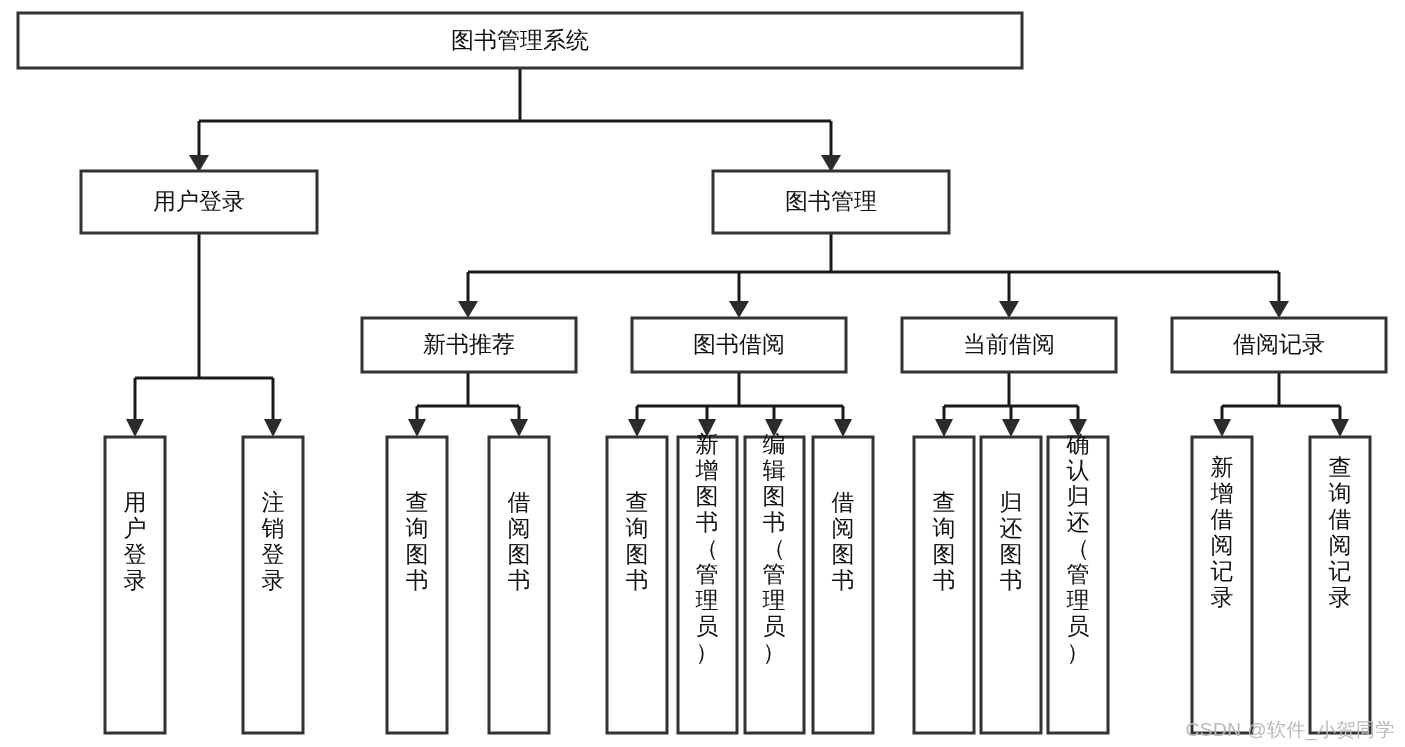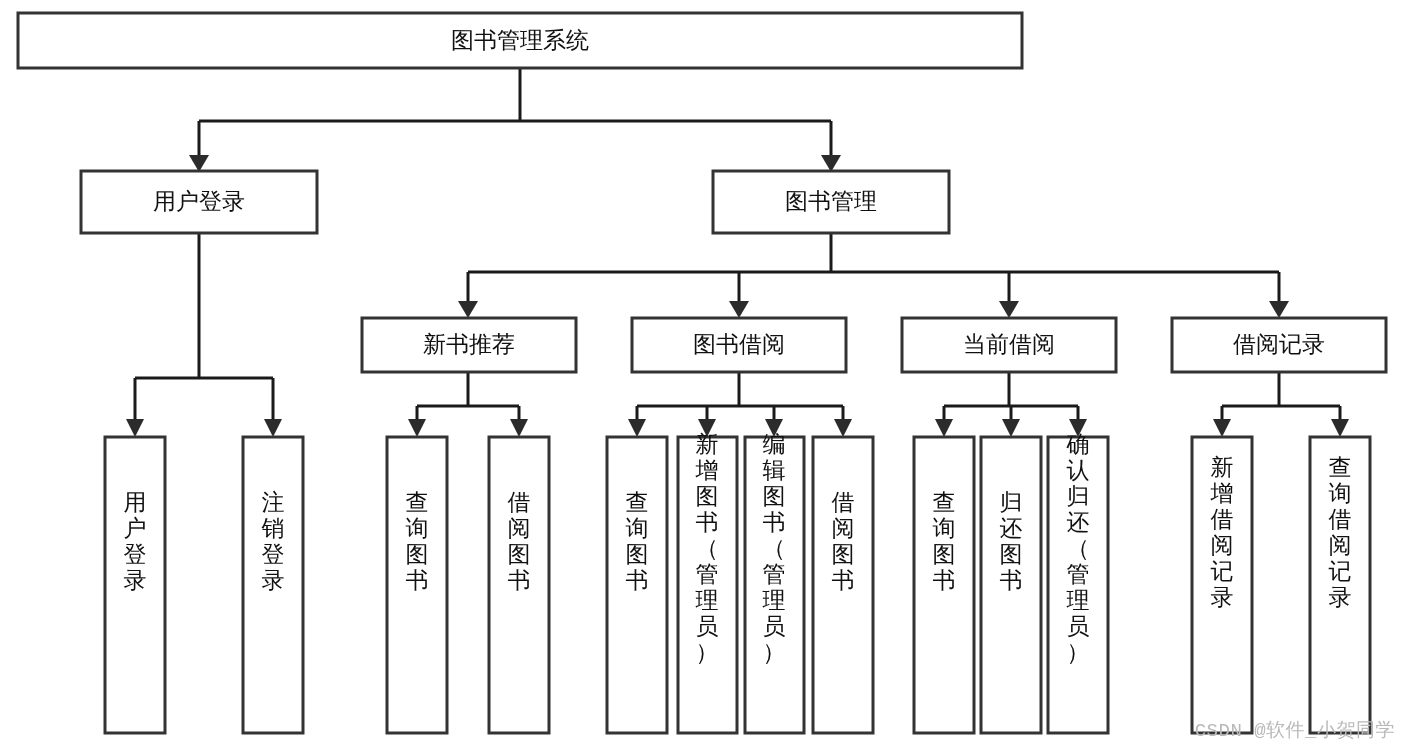--- a/index.html
+++ b/index.html
@@ -50,21 +50,21 @@
   .leaf-label {
     font-family: "Liberation Sans", "DejaVu Sans", sans-serif;
     font-size: 23px;
     fill: #111111;
     text-anchor: middle;
   }
   .watermark {
     position: absolute;
     right: 10px;
     bottom: 4px;
-    font-family: Liberation Mono, monospace;
+    font-family: Liberation Sans, sans-serif;
     font-size: 19px;
     color: #b9b9b9;
     letter-spacing: 0.5px;
     white-space: nowrap;
     pointer-events: none;
   }
 </style>
 </head>
 <body>
 

